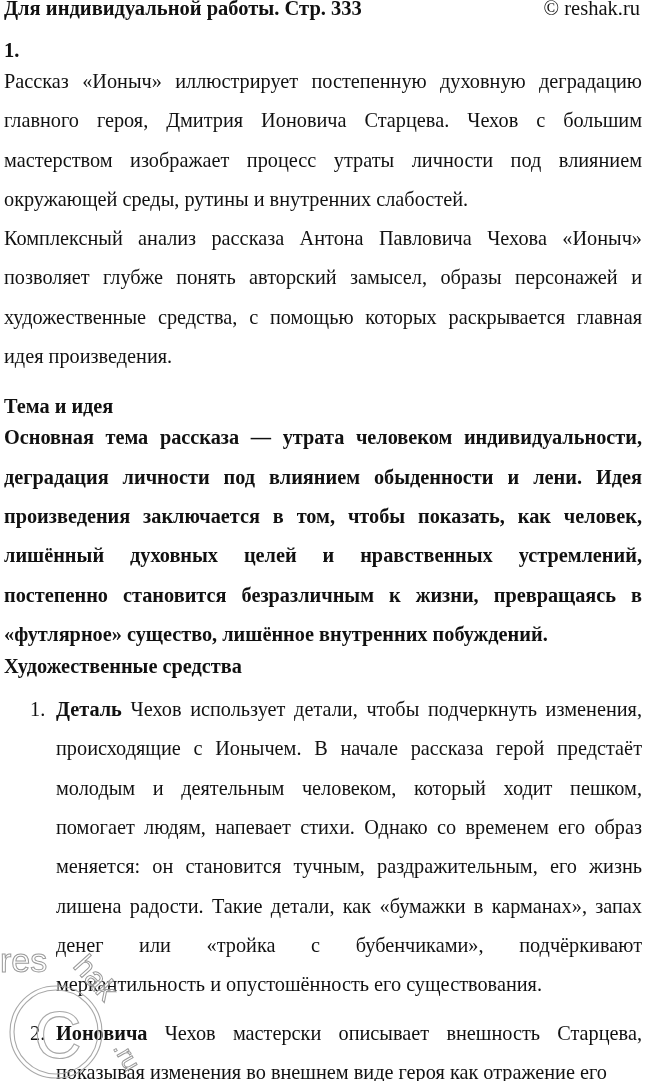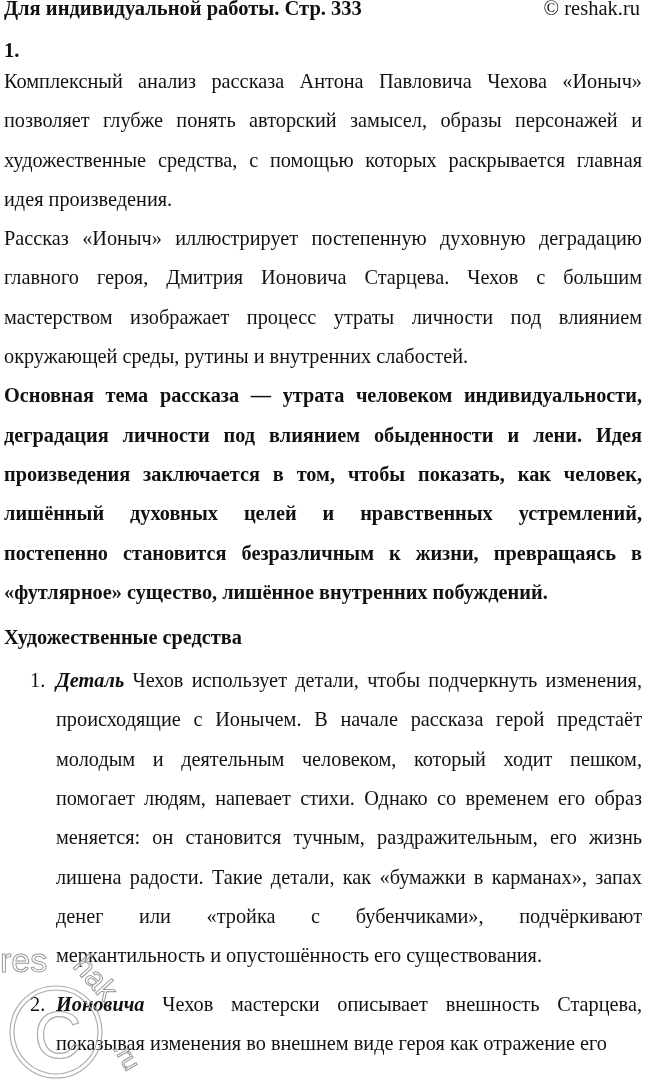--- a/index.html
+++ b/index.html
@@ -53,21 +53,21 @@
     .para-1 { margin-top: 19px; }
     .para-2 { margin-top: 10px; }
     .section-heading {
       font-weight: bold;
       font-size: 20.3px;
       line-height: 24px;
       margin: 0;
     }
     .heading-theme { margin-top: 18px; }
     .para-3 { margin-top: 12px; font-weight: bold; }
-    .heading-means { margin-top: 13px; }
+    .heading-means { }
     ol.means-list {
       list-style: none;
       margin: 12px 0 0 0;
       padding: 0;
     }
     ol.means-list li {
       position: relative;
       padding-left: 52px;
       font-size: 20.3px;
       line-height: 39.3px;
@@ -77,21 +77,20 @@
     ol.means-list li + li {
       margin-top: 9px;
     }
     .item-num {
       position: absolute;
       left: 26px;
       top: 0;
     }
     .item-term {
       font-weight: bold;
-      font-style: italic;
     }
     .watermark {
       position: absolute;
       left: -6px;
       top: 940px;
       width: 190px;
       height: 150px;
       pointer-events: none;
     }
   </style>
@@ -100,23 +99,24 @@
 
 <div class="page">
 
   <div class="header">
     <span class="header-title">Для индивидуальной работы. Стр. 333</span>
     <span class="header-copy">© reshak.ru</span>
   </div>
 
   <div class="task-number">1.</div>
 
+  <p class="para para-2">Рассказ «Ионыч» иллюстрирует постепенную духовную деградацию главного героя, Дмитрия Ионовича Старцева. Чехов с большим мастерством изображает процесс утраты личности под влиянием окружающей среды, рутины и внутренних слабостей.</p>
   <p class="para para-1">Комплексный анализ рассказа Антона Павловича Чехова «Ионыч» позволяет глубже понять авторский замысел, образы персонажей и художественные средства, с помощью которых раскрывается главная идея произведения.</p>
-  <p class="para para-2">Рассказ «Ионыч» иллюстрирует постепенную духовную деградацию главного героя, Дмитрия Ионовича Старцева. Чехов с большим мастерством изображает процесс утраты личности под влиянием окружающей среды, рутины и внутренних слабостей.</p>
 
+  <h3 class="section-heading heading-theme">Тема и идея</h3>
   <p class="para para-3">Основная тема рассказа — утрата человеком индивидуальности, деградация личности под влиянием обыденности и лени. Идея произведения заключается в том, чтобы показать, как человек, лишённый духовных целей и нравственных устремлений, постепенно становится безразличным к жизни, превращаясь в «футлярное» существо, лишённое внутренних побуждений.</p>
 
   <h3 class="section-heading heading-means">Художественные средства</h3>
 
   <ol class="means-list">
     <li>
       <span class="item-num">1.</span><span class="item-term">Деталь</span><span> Чехов использует детали, чтобы подчеркнуть изменения, происходящие с Ионычем. В начале рассказа герой предстаёт молодым и деятельным человеком, который ходит пешком, помогает людям, напевает стихи. Однако со временем его образ меняется: он становится тучным, раздражительным, его жизнь лишена радости. Такие детали, как «бумажки в карманах», запах денег или «тройка с бубенчиками», подчёркивают меркантильность и опустошённость его существования.</span>
     </li>
     <li>
       <span class="item-num">2.</span><span class="item-term">Ионовича</span><span> Чехов мастерски описывает внешность Старцева, показывая изменения во внешнем виде героя как отражение его</span>

